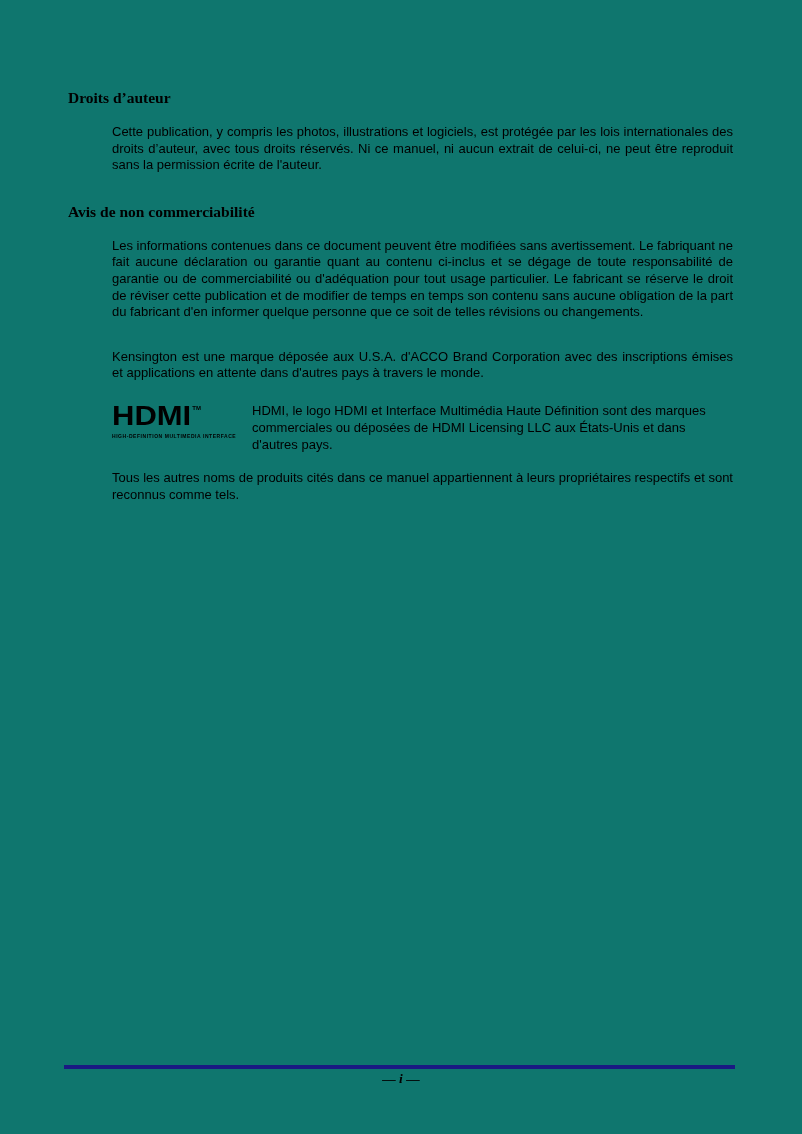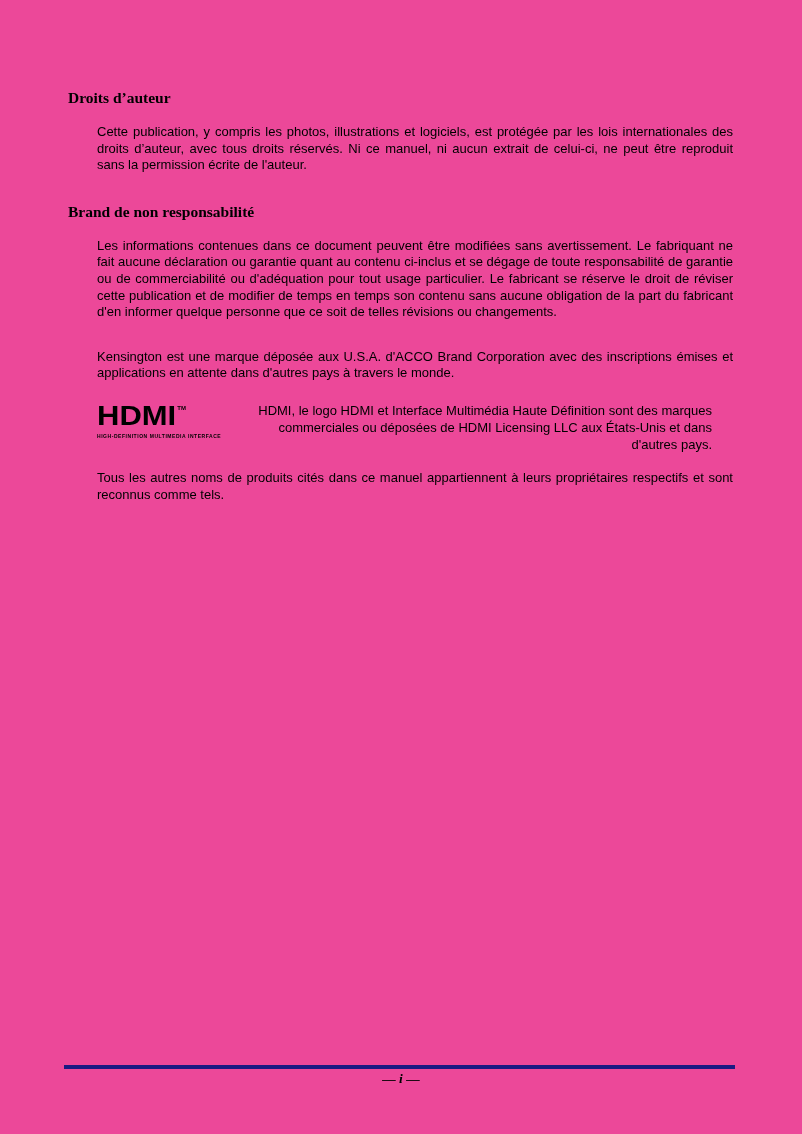--- a/index.html
+++ b/index.html
@@ -1,47 +1,47 @@
 <!DOCTYPE html>
 <html><head>
 <meta charset="utf-8">
 <style>
   * { margin: 0; padding: 0; box-sizing: border-box; }
   html, body { background: #ffffff; }
   .page {
     position: relative;
     width: 802px;
     height: 1134px;
-    background: #ec4899;
+    background: #0f766e;
     font-family: "Liberation Sans", sans-serif;
     color: #000000;
     overflow: hidden;
   }
   .content {
     position: absolute;
     left: 68px;
     right: 68px;
     top: 88px;
   }
   .section-heading {
     font-family: "Liberation Serif", serif;
     font-weight: bold;
     font-size: 15.5px;
     line-height: 19px;
     color: #000000;
   }
   .section { margin-bottom: 28px; }
-  .section-body { margin-left: 29px; margin-right: 1px; }
+  .section-body { margin-left: 44px; margin-right: 1px; }
   .body-text {
     font-size: 13px;
     line-height: 16.6px;
     text-align: justify;
     margin-top: 17px;
   }
-  .body-text.no-justify { text-align: right; }
+  .body-text.no-justify { text-align: left; }
   .copyright-line {
     font-size: 13px;
     line-height: 16.6px;
     margin-top: 15px;
   }
   
   .hdmi-row {
     display: flex;
     align-items: flex-start;
     margin-top: 20px;
@@ -114,21 +114,21 @@
   <div class="content">
 
     <div class="section">
       <div class="section-heading">Droits d’auteur</div>
       <div class="section-body">
         <p class="body-text">Cette publication, y compris les photos, illustrations et logiciels, est protégée par les lois internationales des droits d’auteur, avec tous droits réservés. Ni ce manuel, ni aucun extrait de celui-ci, ne peut être reproduit sans la permission écrite de l'auteur.</p>
       </div>
     </div>
 
     <div class="section">
-      <div class="section-heading">Brand de non responsabilité</div>
+      <div class="section-heading">Avis de non commerciabilité</div>
       <div class="section-body">
         <p class="body-text">Les informations contenues dans ce document peuvent être modifiées sans avertissement. Le fabriquant ne fait aucune déclaration ou garantie quant au contenu ci-inclus et se dégage de toute responsabilité de garantie ou de commerciabilité ou d'adéquation pour tout usage particulier. Le fabricant se réserve le droit de réviser cette publication et de modifier de temps en temps son contenu sans aucune obligation de la part du fabricant d'en informer quelque personne que ce soit de telles révisions ou changements.</p>
       </div>
     </div>
 
     <div class="section">
       <div class="section-body">
         <p class="body-text">Kensington est une marque déposée aux U.S.A. d'ACCO Brand Corporation avec des inscriptions émises et applications en attente dans d'autres pays à travers le monde.</p>
 
         <div class="hdmi-row">

